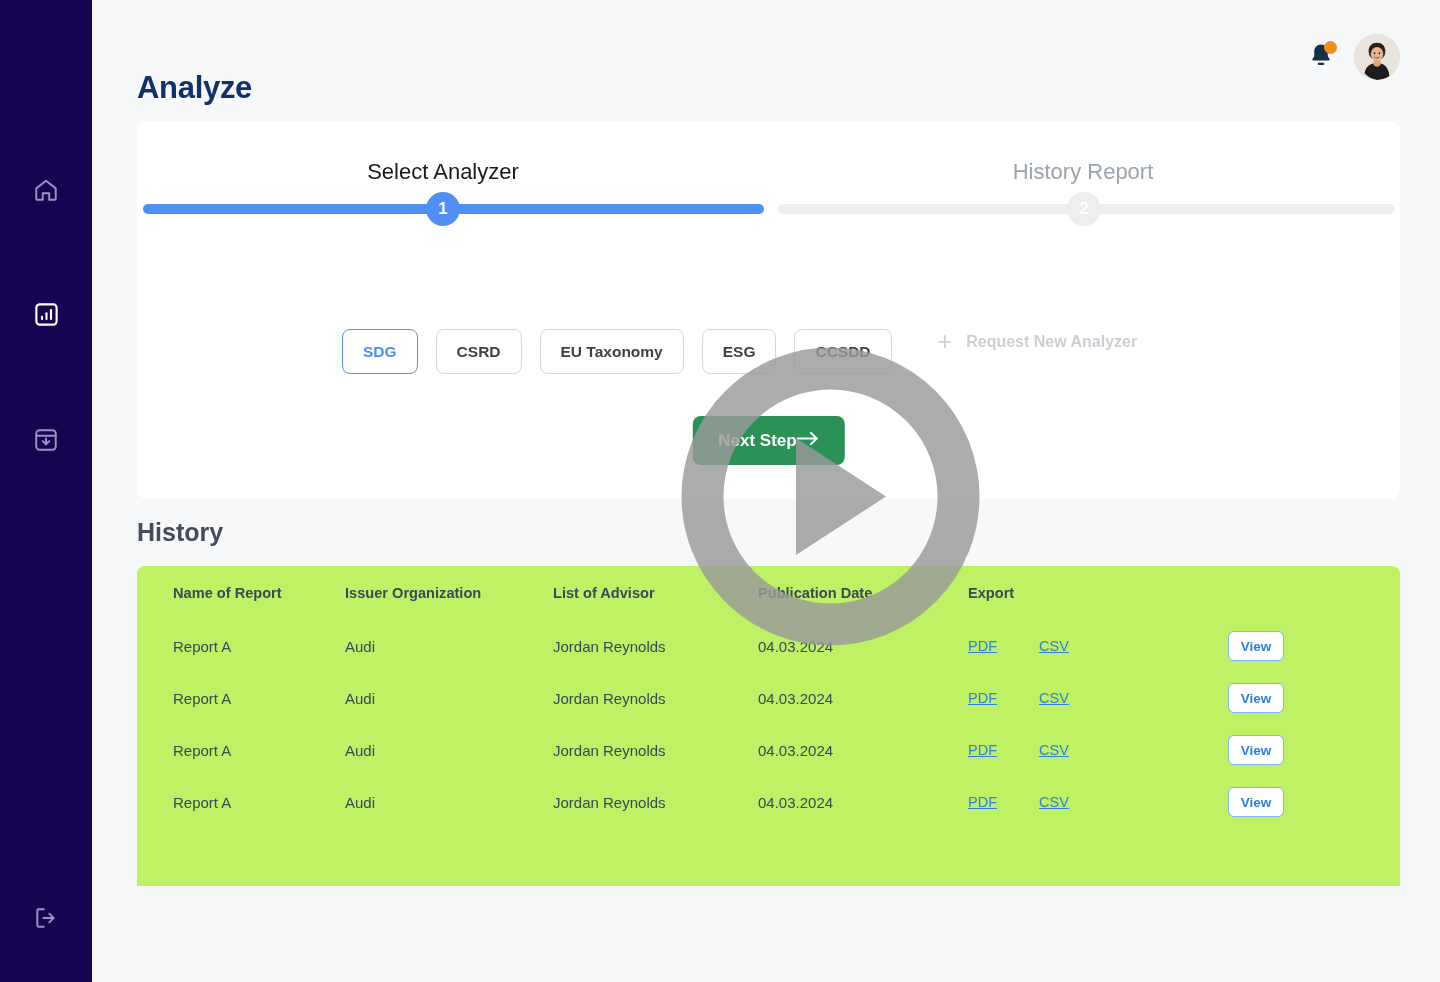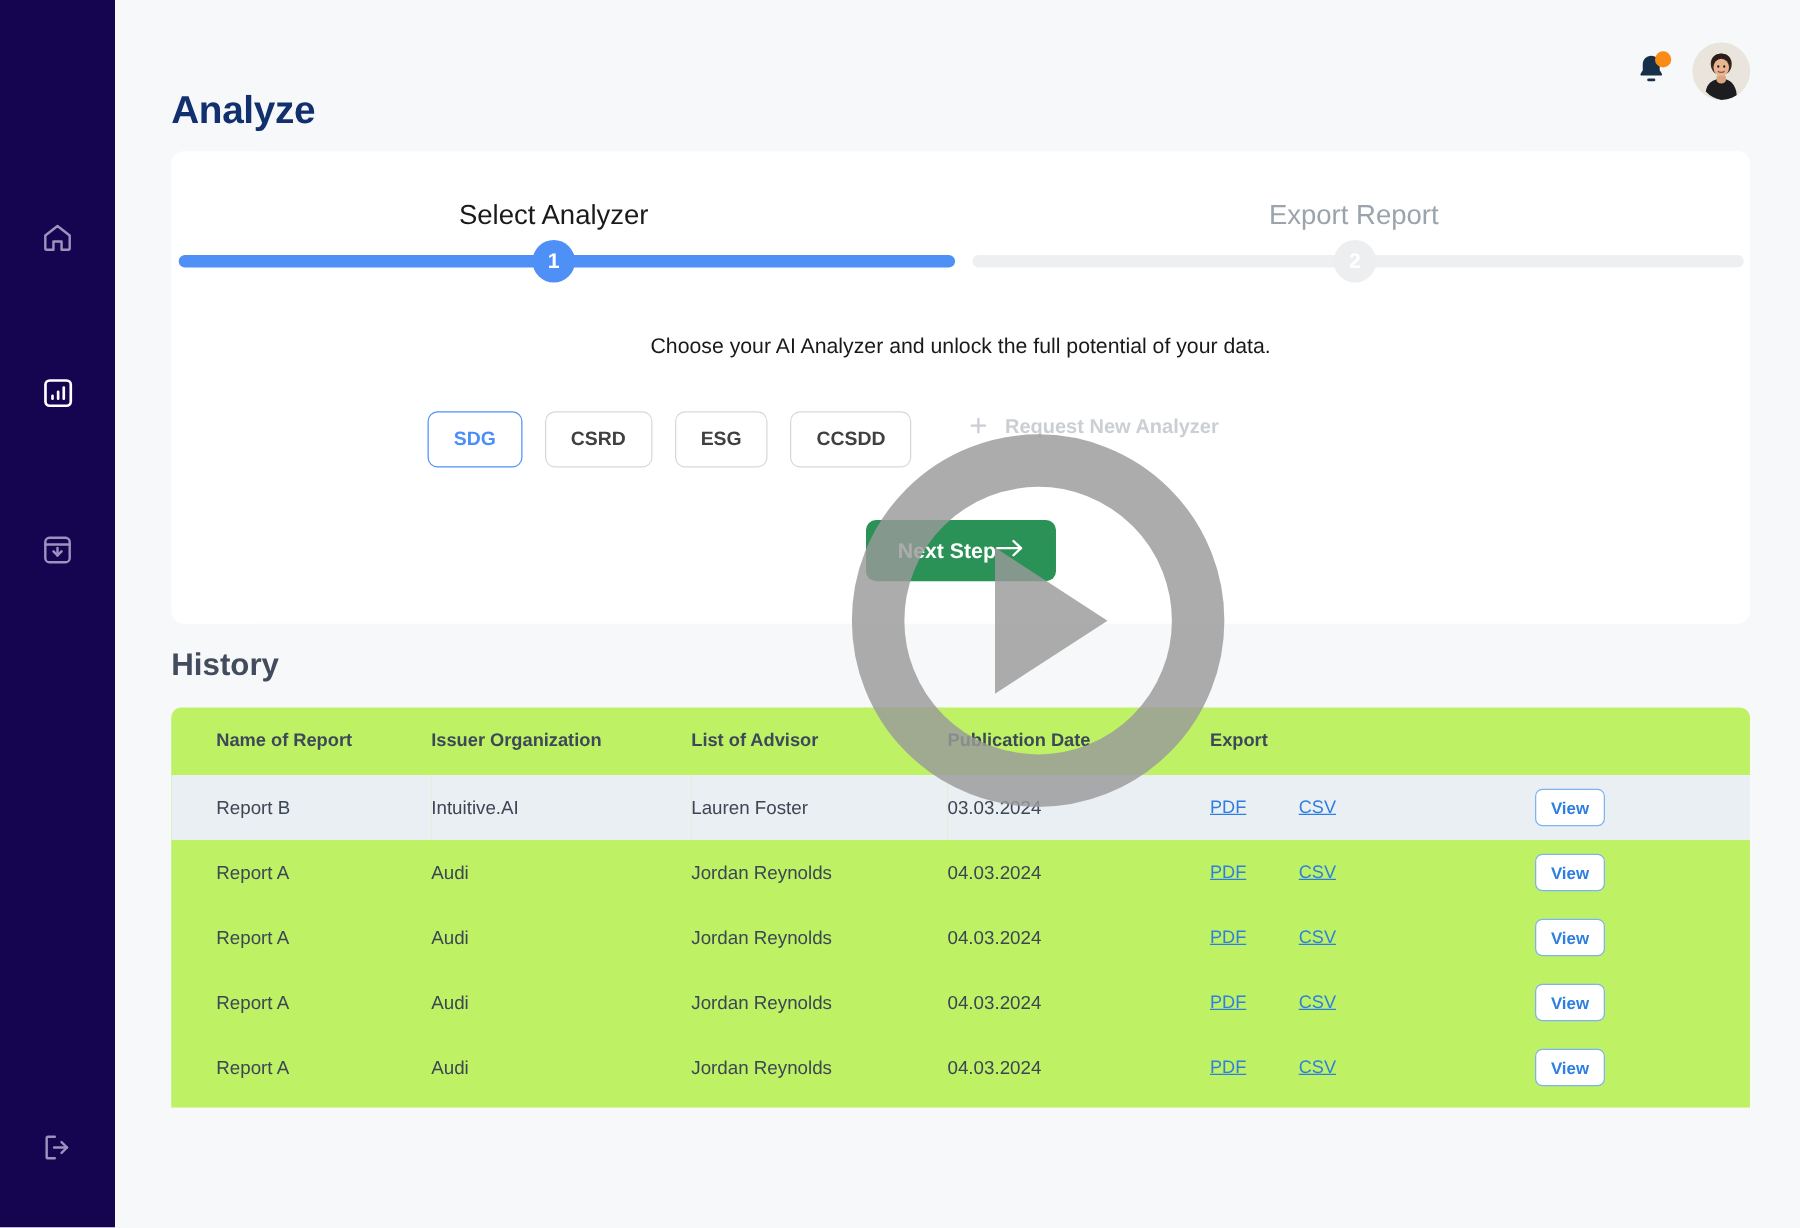--- a/index.html
+++ b/index.html
@@ -354,35 +354,35 @@
       </svg>
     </div>
   </div>
 
   <div id="page-title">Analyze</div>
 
   <div id="analyzer-card">
 
     <div id="step-labels">
       <div class="step-label active" style="left:306px;">Select Analyzer</div>
-      <div class="step-label inactive" style="left:946px;">Export Report</div>
+      <div class="step-label inactive" style="left:946px;">History Report</div>
     </div>
 
     <div id="track-wrap">
       <div class="track-seg" id="track-1"></div>
       <div class="track-seg" id="track-2"></div>
       <div class="step-node" id="node-1" style="left:300px;">1</div>
       <div class="step-node" id="node-2" style="left:941px;">2</div>
     </div>
 
-    <div id="choose-text">Choose your AI Analyzer and unlock the full potential of your data.</div>
 
     <div id="analyzer-row">
       <button class="analyzer-btn selected">SDG</button>
       <button class="analyzer-btn">CSRD</button>
+      <button class="analyzer-btn">EU Taxonomy</button>
       <button class="analyzer-btn">ESG</button>
       <button class="analyzer-btn">CCSDD</button>
       <div id="request-new">
         <span id="plus-icon">+</span>
         <span>Request New Analyzer</span>
       </div>
     </div>
 
     <button id="next-step-btn">
       <span>Next Step</span>
@@ -403,25 +403,25 @@
         <tr>
           <th class="col-name">Name of Report</th>
           <th class="col-issuer">Issuer Organization</th>
           <th class="col-adv">List of Advisor</th>
           <th class="col-date">Publication Date</th>
           <th class="col-export">Export</th>
           <th class="col-view"></th>
         </tr>
       </thead>
       <tbody id="table-body">
-          <tr class="highlight">
-            <td class="col-name">Report B</td>
-            <td class="col-issuer">Intuitive.AI</td>
-            <td class="col-adv">Lauren Foster</td>
-            <td class="col-date">03.03.2024</td>
+          <tr>
+            <td class="col-name">Report A</td>
+            <td class="col-issuer">Audi</td>
+            <td class="col-adv">Jordan Reynolds</td>
+            <td class="col-date">04.03.2024</td>
             <td class="col-export">
               <div class="export-cell">
                 <a class="export-link">PDF</a>
                 <a class="export-link">CSV</a>
               </div>
             </td>
             <td class="col-view">
               <button class="view-btn">View</button>
             </td>
           </tr>
@@ -463,35 +463,20 @@
             <td class="col-export">
               <div class="export-cell">
                 <a class="export-link">PDF</a>
                 <a class="export-link">CSV</a>
               </div>
             </td>
             <td class="col-view">
               <button class="view-btn">View</button>
             </td>
           </tr>
-          <tr>
-            <td class="col-name">Report A</td>
-            <td class="col-issuer">Audi</td>
-            <td class="col-adv">Jordan Reynolds</td>
-            <td class="col-date">04.03.2024</td>
-            <td class="col-export">
-              <div class="export-cell">
-                <a class="export-link">PDF</a>
-                <a class="export-link">CSV</a>
-              </div>
-            </td>
-            <td class="col-view">
-              <button class="view-btn">View</button>
-            </td>
-          </tr>
         </tbody>
     </table>
   </div>
 
   <div id="play-overlay">
     <span>
       <svg width="301" height="301" viewBox="0 0 301 301">
         <circle cx="150.5" cy="150.5" r="128" fill="none" stroke="#9A9A9A" stroke-opacity="0.82" stroke-width="42"></circle>
         <path d="M116 92 L206 150.5 L116 209 Z" fill="#9A9A9A" fill-opacity="0.82"></path>
       </svg>

